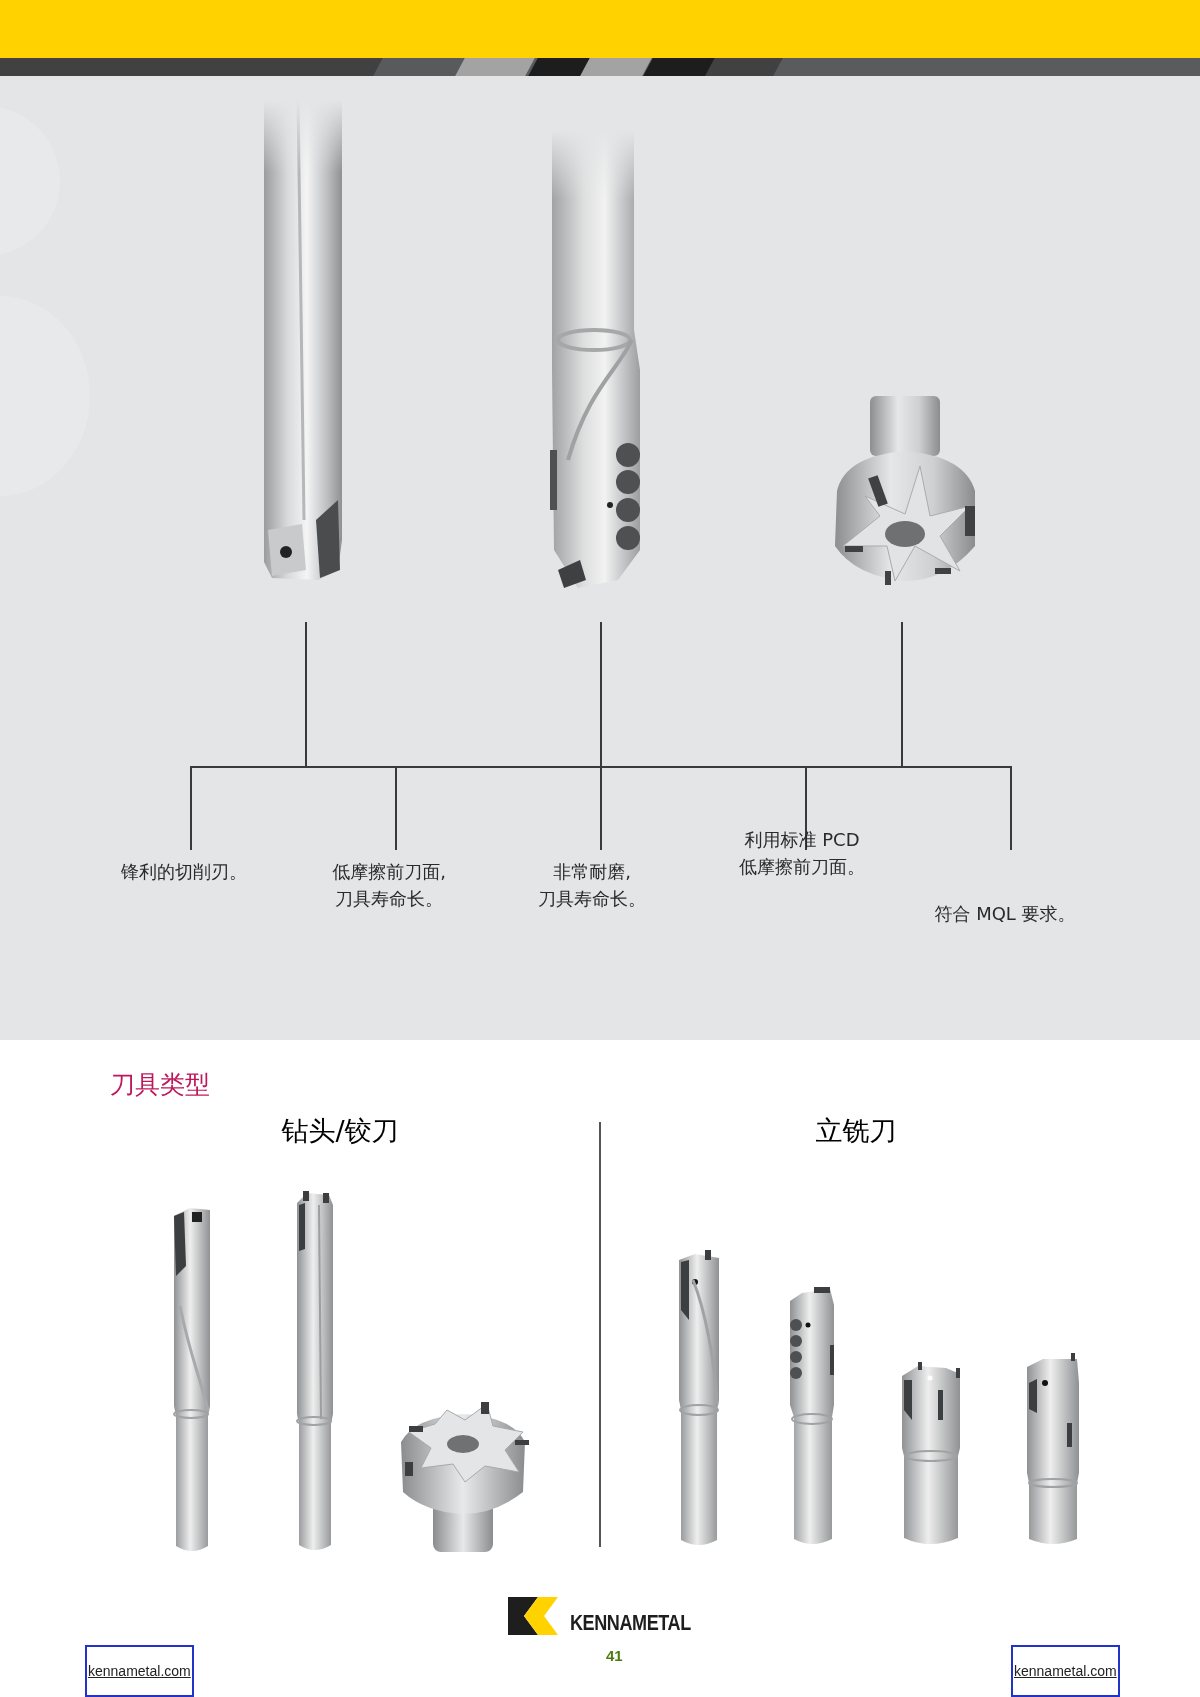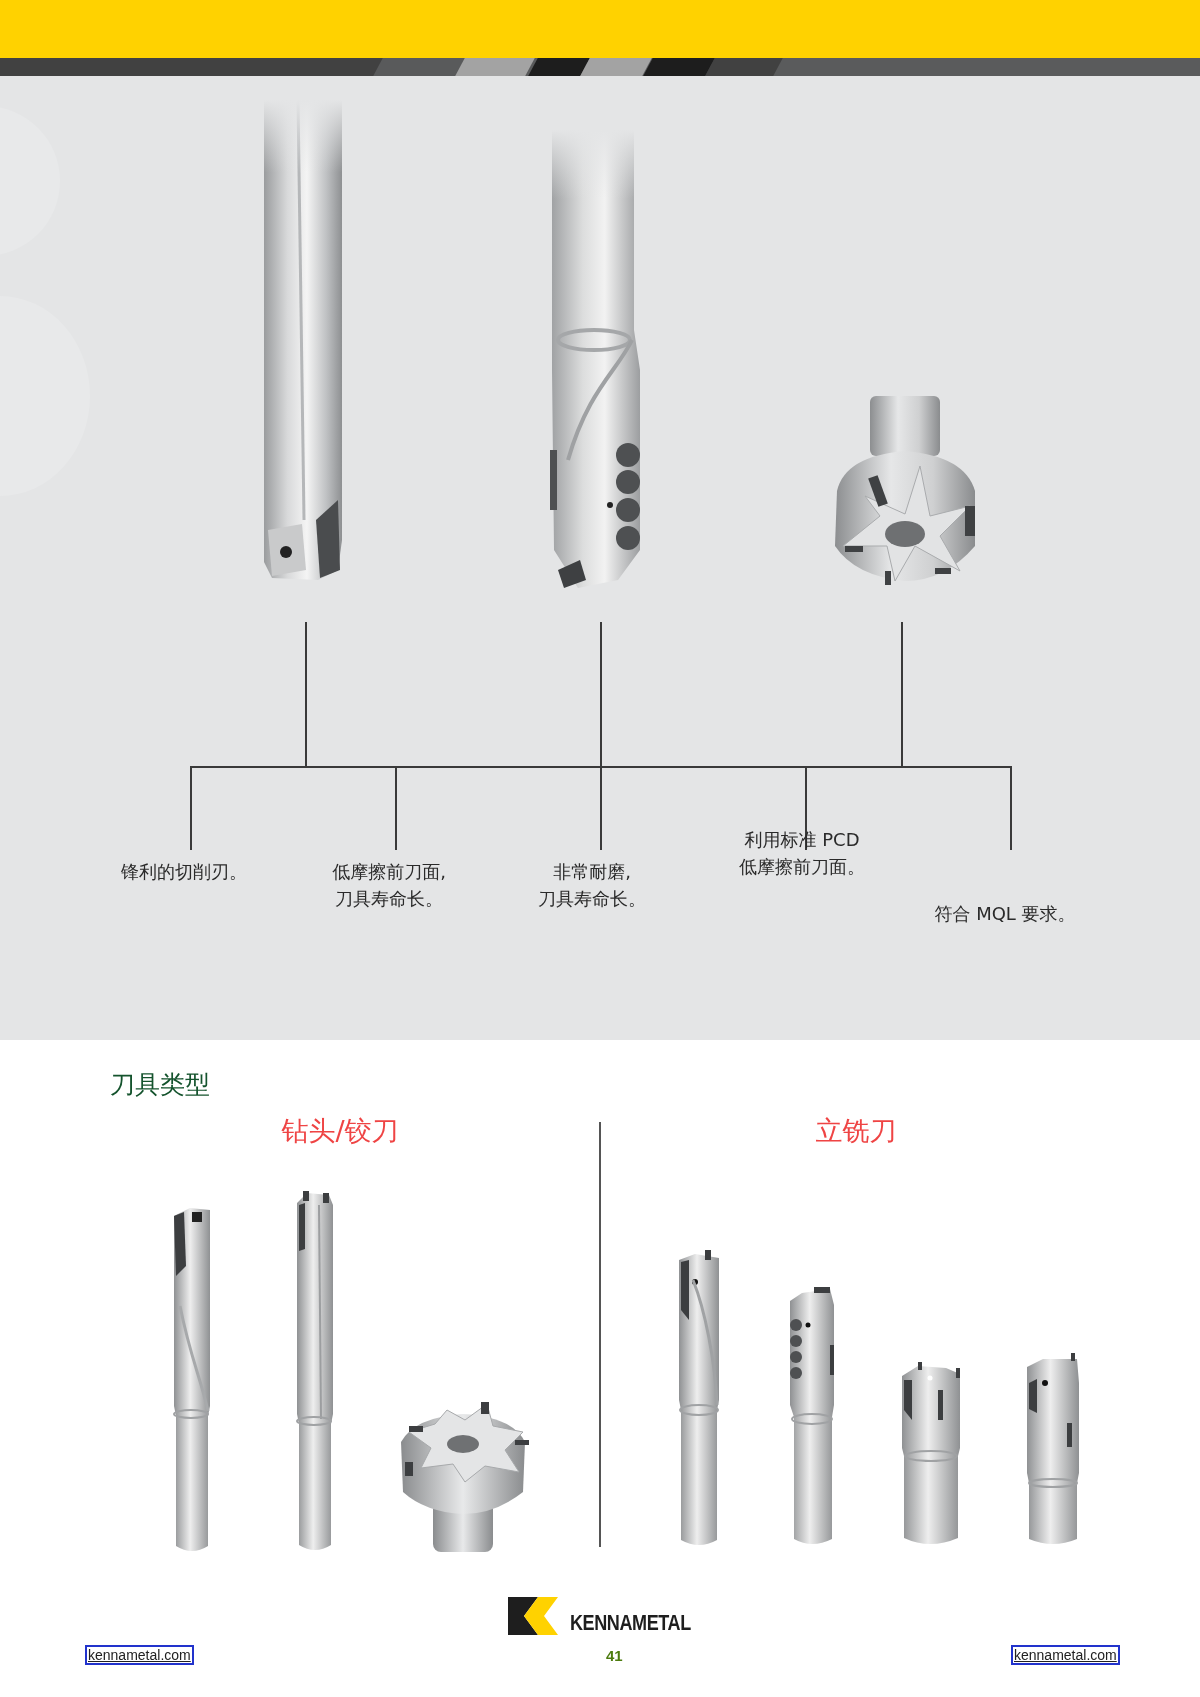--- a/index.html
+++ b/index.html
@@ -7,23 +7,23 @@
   .abs{position:absolute;}
   #topbar{left:0;top:0;width:1200px;height:58px;background:#FFD200;}
   #stripe{left:0;top:58px;width:1200px;height:18px;background:#414141;overflow:hidden;}
   .para{position:absolute;top:0;height:18px;transform:skewX(-28deg);}
   #hero{left:0;top:76px;width:1200px;height:964px;background:#E4E5E6;overflow:hidden;}
   .ghost{position:absolute;border-radius:50%;background:#e8e9ea;}
   .vline{position:absolute;width:2px;background:#3a3a3a;}
   .hline{position:absolute;height:2px;background:#3a3a3a;}
   .benefit{position:absolute;width:200px;text-align:center;font-size:18px;line-height:27px;color:#2a2a2a;}
   .tool{position:absolute;}
-  .sec-title{position:absolute;font-size:25px;color:#14532d;}
-  .sub-title{position:absolute;font-size:27px;color:#ef4444;text-align:center;}
-  .link{position:absolute;font-family:"Liberation Sans",sans-serif;font-size:14px;color:#222;border:2px solid #2233cc;padding:0 1px;line-height:16px;text-decoration:underline;}
+  .sec-title{position:absolute;font-size:25px;color:#be185d;}
+  .sub-title{position:absolute;font-size:27px;color:#000000;text-align:center;}
+  .link{position:absolute;font-family:"Liberation Sans",sans-serif;font-size:14px;color:#222;border:2px solid #2233cc;padding:16px 1px;line-height:16px;text-decoration:underline;}
   .pagenum{position:absolute;font-family:"Liberation Sans",sans-serif;font-weight:bold;font-size:15px;color:#4d7c0f;}
   .logo-text{position:absolute;font-family:"Liberation Sans",sans-serif;font-weight:bold;font-size:22px;letter-spacing:-0.5px;color:#1e1e1e;transform:scaleX(0.82);transform-origin:left center;}
 </style>
 </head>
 <body>
 
 <div id="topbar" class="abs"></div>
 <div id="stripe" class="abs">
   <div class="para" style="left:378px;width:300px;background:#595a5b;"></div>
   <div class="para" style="left:460px;width:70px;background:#a3a3a3;"></div>

